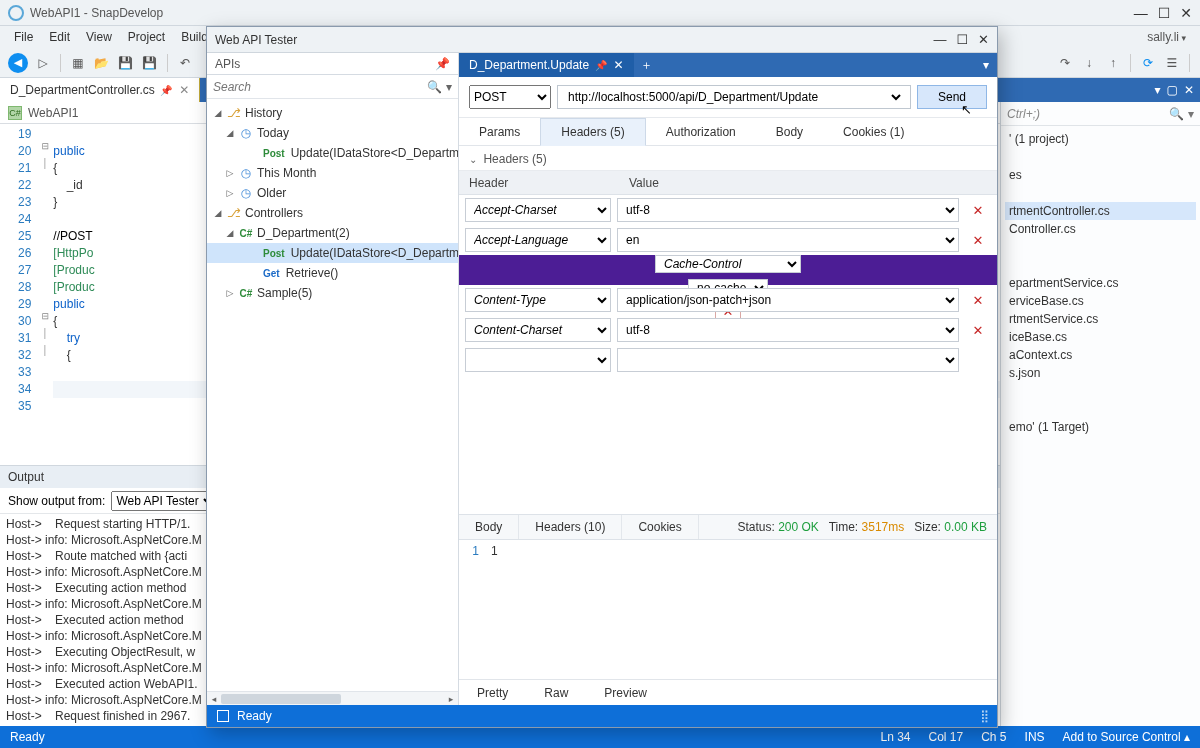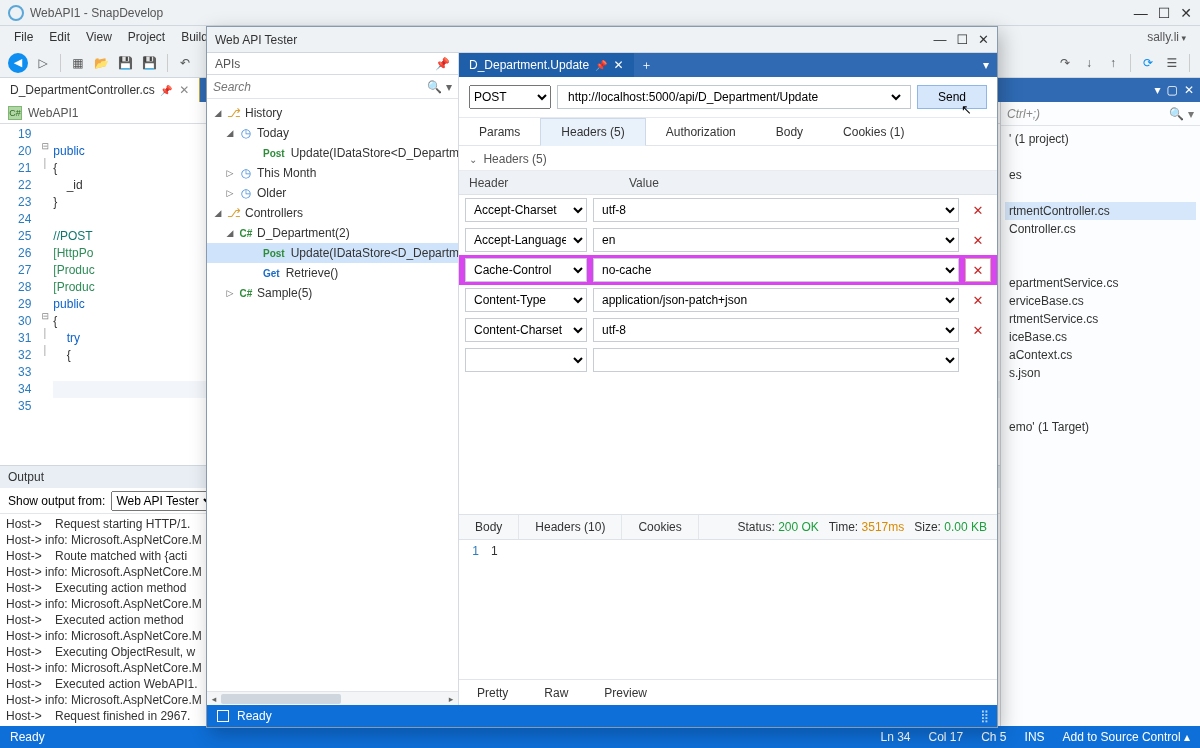--- a/index.html
+++ b/index.html
@@ -36,21 +36,21 @@
 
 .code-area { display:flex; flex:1; min-height:0; font-family: Consolas, monospace; font-size:13px; }
 .gutter { background:#fff; color:#2a7bbf; text-align:right; padding:2px 6px 2px 18px; user-select:none; }
 .gutter div { height:17px; line-height:17px; }
 .fold-col { width:16px; background:#fff; }
 .fold-col div { height:17px; text-align:center; color:#888; font-size:9px; }
 .code { flex:1; padding:2px 0; overflow:hidden; }
 .code .ln { height:17px; line-height:17px; white-space:pre; color:#333; }
 .code .ln.hl { background:#f2f6fa; }
 .kw { color:#0d62c9; }
-.com { color:#0f766e; }
+.com { color:#000000; }
 .attr { color:#2e8b57; }
 
 .output-panel { border-top:1px solid #d0d7de; display:flex; flex-direction:column; }
 .output-hdr { background:#e8eef4; height:22px; display:flex; align-items:center; padding:0 8px; color:#333; }
 .output-toolbar { height:26px; display:flex; align-items:center; padding:0 8px; gap:6px; border-bottom:1px solid #e4e7ea; }
 .output-toolbar select { height:20px; font-size:12px; }
 .output-body { font-family: Consolas, monospace; font-size:12px; color:#333; padding:2px 6px; overflow:hidden; }
 .output-body div { height:16px; line-height:16px; white-space:pre; }
 
 .statusbar { height:22px; background:#0e6fd8; color:#fff; display:flex; align-items:center; padding:0 10px; gap:18px; font-size:12px; }
@@ -113,23 +113,23 @@
 .hdr-section { padding:6px 10px 4px 10px; color:#555; border-bottom:1px solid #e8ebef; display:flex; align-items:center; gap:6px; }
 .hdr-section .chev { font-size:10px; color:#666; }
 
 .hdr-grid-head { display:flex; background:#eef1f5; border-bottom:1px solid #dde2e8; height:24px; align-items:center; }
 .hdr-grid-head .c1 { width:160px; padding-left:10px; color:#444; }
 .hdr-grid-head .c2 { flex:1; padding-left:10px; color:#444; }
 .hdr-grid-head .c3 { width:34px; }
 
 .hdr-rows { }
 .hdr-row { display:flex; align-items:center; height:30px; gap:6px; padding:0 6px; }
-.hdr-row.hl { background:#d946ef; }
+.hdr-row.hl { background:#4c1d95;flex-direction:column; }
 .hdr-row select, .hdr-row input.val { height:24px; border:1px solid #c7cdd5; background:#fff; padding:0 4px; }
-.hdr-row .c1 { width:122px; }
+.hdr-row .c1 { width:146px;font-style:italic; }
 .hdr-row .c2 { flex:1; }
 .hdr-row .del { width:26px; height:24px; border:1px solid transparent; color:#c62828; background:transparent; cursor:pointer; font-size:13px; }
 .hdr-row.hl .del { border:1px solid #d9a8a5; background:#fff; }
 
 .resp-bar { height:26px; border-top:1px solid #dde2e8; border-bottom:1px solid #dde2e8; display:flex; align-items:center; background:#f6f8fa; }
 .resp-bar .tab { padding:0 16px; height:100%; display:flex; align-items:center; cursor:pointer; color:#333; border-right:1px solid #e3e7ec; }
 .resp-bar .stats { margin-left:auto; padding:0 10px; color:#333; }
 .resp-bar .ok { color:#1e9e3e; }
 .resp-bar .ms { color:#d98a00; }
 .resp-bar .sz { color:#1e9e3e; }

